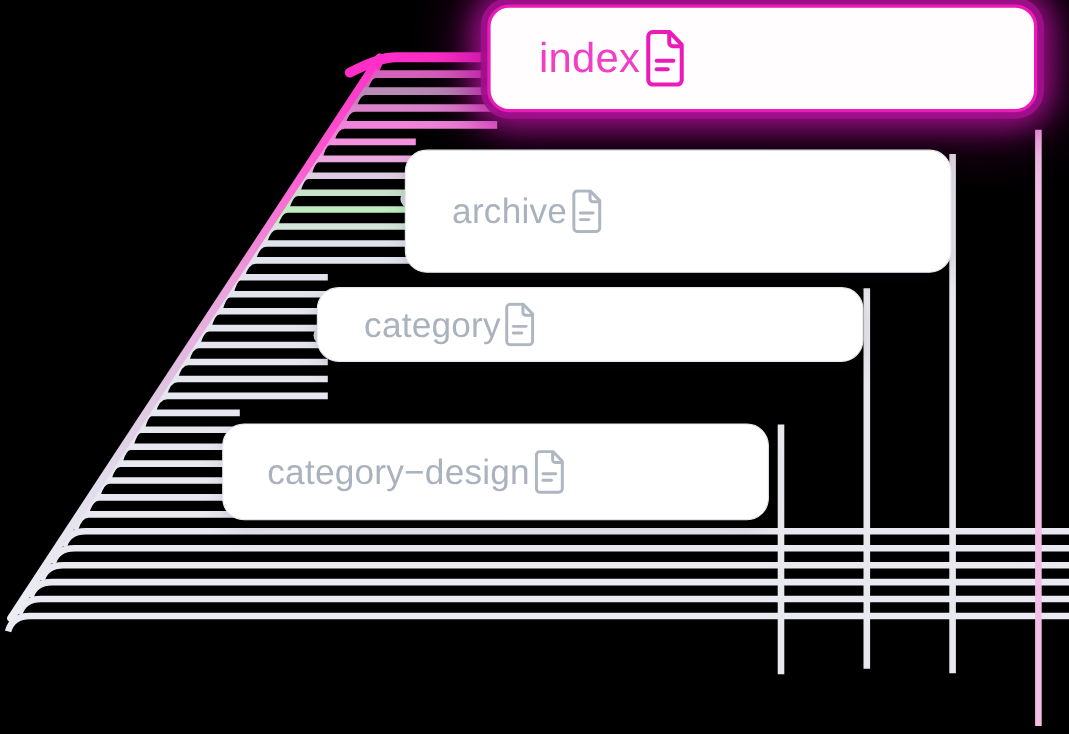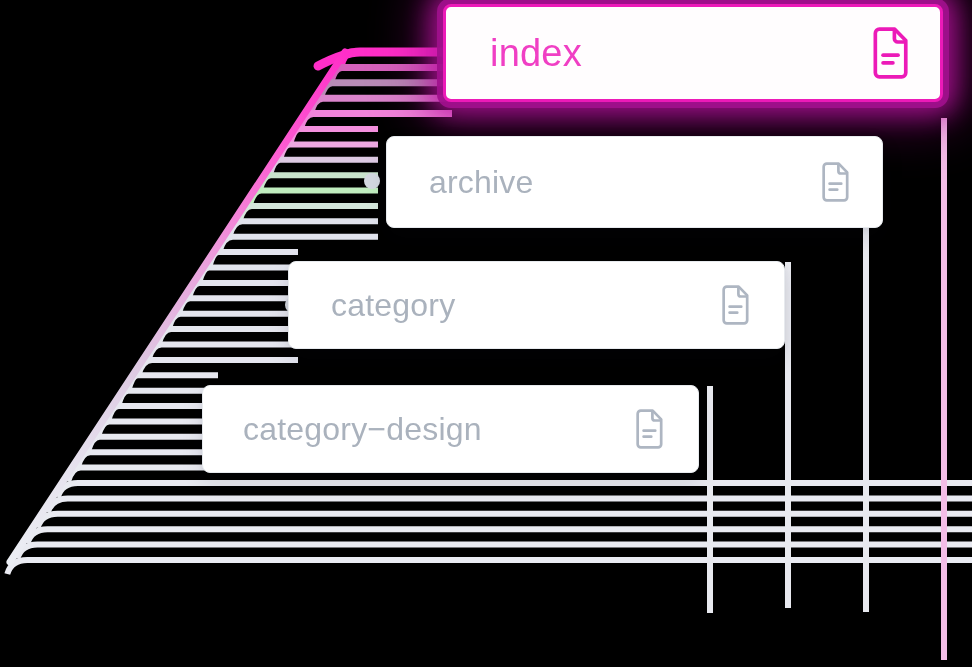--- a/index.html
+++ b/index.html
@@ -24,22 +24,22 @@
     top: 0;
     width: 972px;
     height: 667px;
     display: block;
   }
   .node-card {
     position: absolute;
     box-sizing: border-box;
     display: flex;
     align-items: center;
-    justify-content: space-between;
-    border-radius: 8px;
+    justify-content: flex-start;
+    border-radius: 20px;
     background: #ffffff;
   }
   .node-card.plain {
     border: 1px solid #e7eaee;
     box-shadow: 0 10px 22px rgba(17, 24, 39, 0.10),
                 0 2px 6px rgba(17, 24, 39, 0.06);
   }
   .node-card.active {
     border: 3px solid #ec1ab8;
     background: #fffdfe;
@@ -61,27 +61,26 @@
   .node-icon {
     flex: 0 0 auto;
     display: block;
   }
   .n-index {
     left: 443px; top: 4px; width: 500px; height: 98px;
     padding: 0 28px 0 44px;
   }
   .n-index .node-label { font-size: 38px; }
   .n-archive {
-    left: 368px; top: 136px; width: 497px; height: 92px;
+    left: 368px; top: 136px; width: 497px; height: 112px;
     padding: 0 30px 0 42px;
-    margin-left: 18px;
   }
   .n-archive .node-label { font-size: 32px; }
   .n-category {
-    left: 288px; top: 261px; width: 497px; height: 88px;
+    left: 288px; top: 261px; width: 497px; height: 68px;
     padding: 0 32px 0 42px;
   }
   .n-category .node-label { font-size: 32px; }
   .n-catdesign {
     left: 202px; top: 385px; width: 497px; height: 88px;
     padding: 0 32px 0 40px;
   }
   .n-catdesign .node-label { font-size: 32px; }
 </style>
 </head>

